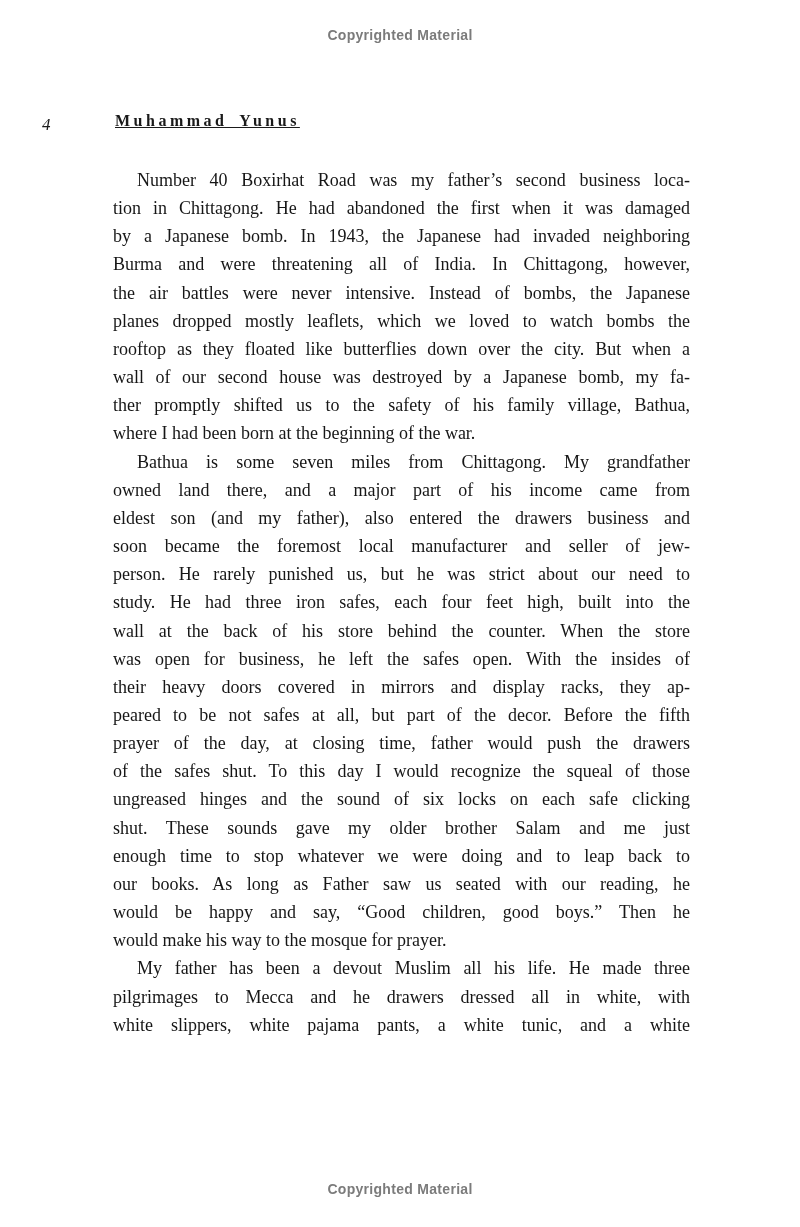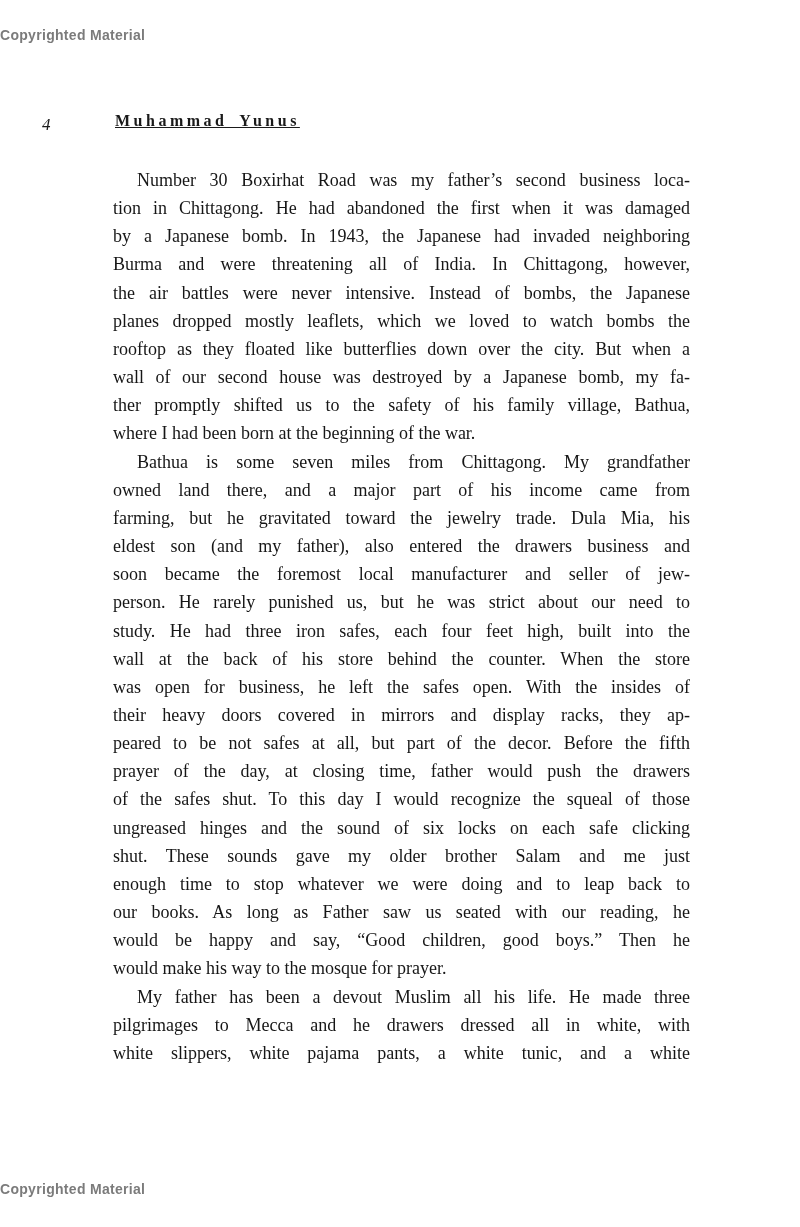--- a/index.html
+++ b/index.html
@@ -12,20 +12,21 @@
     width: 800px;
     height: 1227px;
     background: #ffffff;
     overflow: hidden;
     font-family: "Liberation Serif", serif;
   }
   .notice {
     position: absolute;
     left: 0;
     width: 100%;
+    text-align: center;
     font-family: "Liberation Sans", sans-serif;
     font-weight: 700;
     font-size: 14px;
     letter-spacing: 0.3px;
     color: #7b7b7b;
   }
   .notice.top    { top: 27px; }
   .notice.bottom { top: 1181px; }
 
   .folio {
@@ -75,35 +76,34 @@
 <div class="page">
 
   <div class="notice top">Copyrighted Material</div>
 
   <div class="folio">4</div>
 
   <div class="running-header">Muhammad Yunus</div>
 
   <div class="body-text">
       <div class="paragraph">
-        <div class="line first">Number 30 Boxirhat Road was my father’s second business loca-</div>
+        <div class="line first">Number 40 Boxirhat Road was my father’s second business loca-</div>
         <div class="line">tion in Chittagong. He had abandoned the first when it was damaged</div>
         <div class="line">by a Japanese bomb. In 1943, the Japanese had invaded neighboring</div>
         <div class="line">Burma and were threatening all of India. In Chittagong, however,</div>
         <div class="line">the air battles were never intensive. Instead of bombs, the Japanese</div>
         <div class="line">planes dropped mostly leaflets, which we loved to watch bombs the</div>
         <div class="line">rooftop as they floated like butterflies down over the city. But when a</div>
         <div class="line">wall of our second house was destroyed by a Japanese bomb, my fa-</div>
         <div class="line">ther promptly shifted us to the safety of his family village, Bathua,</div>
         <div class="line lastline">where I had been born at the beginning of the war.</div>
       </div>
       <div class="paragraph">
         <div class="line first">Bathua is some seven miles from Chittagong. My grandfather</div>
         <div class="line">owned land there, and a major part of his income came from</div>
-        <div class="line">farming, but he gravitated toward the jewelry trade. Dula Mia, his</div>
         <div class="line">eldest son (and my father), also entered the drawers business and</div>
         <div class="line">soon became the foremost local manufacturer and seller of jew-</div>
         <div class="line">person. He rarely punished us, but he was strict about our need to</div>
         <div class="line">study. He had three iron safes, each four feet high, built into the</div>
         <div class="line">wall at the back of his store behind the counter. When the store</div>
         <div class="line">was open for business, he left the safes open. With the insides of</div>
         <div class="line">their heavy doors covered in mirrors and display racks, they ap-</div>
         <div class="line">peared to be not safes at all, but part of the decor. Before the fifth</div>
         <div class="line">prayer of the day, at closing time, father would push the drawers</div>
         <div class="line">of the safes shut. To this day I would recognize the squeal of those</div>

